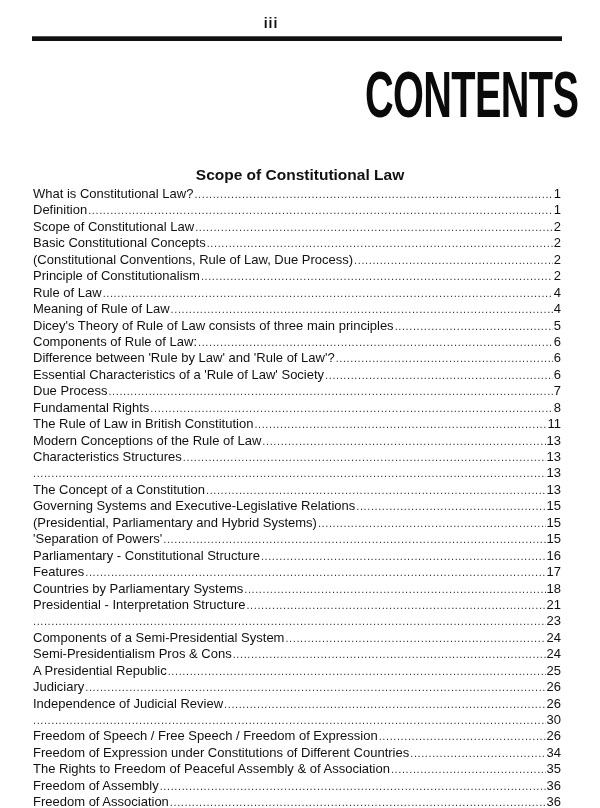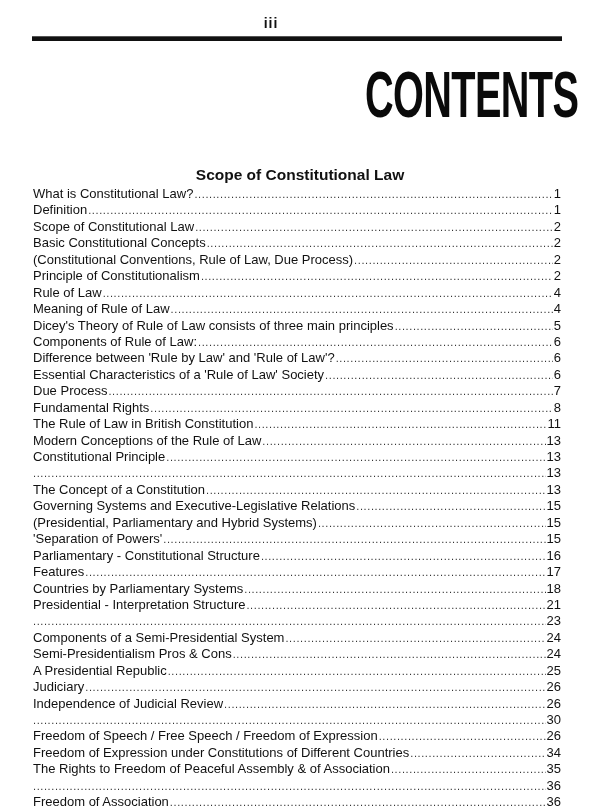--- a/index.html
+++ b/index.html
@@ -182,21 +182,21 @@
       <span class="toc-title">The Rule of Law in British Constitution</span>
       <span class="toc-leader"></span>
       <span class="toc-page">11</span>
     </li>
   <li class="toc-row">
       <span class="toc-title">Modern Conceptions of the Rule of Law</span>
       <span class="toc-leader"></span>
       <span class="toc-page">13</span>
     </li>
   <li class="toc-row">
-      <span class="toc-title">Constitutional Principle</span>
+      <span class="toc-title">Characteristics Structures</span>
       <span class="toc-leader"></span>
       <span class="toc-page">13</span>
     </li>
   <li class="toc-row">
       <span class="toc-leader"></span>
       <span class="toc-page">13</span>
     </li>
   <li class="toc-row">
       <span class="toc-title">The Concept of a Constitution</span>
       <span class="toc-leader"></span>
@@ -279,20 +279,21 @@
       <span class="toc-title">Freedom of Expression under Constitutions of Different Countries</span>
       <span class="toc-leader"></span>
       <span class="toc-page">34</span>
     </li>
   <li class="toc-row">
       <span class="toc-title">The Rights to Freedom of Peaceful Assembly &amp; of Association</span>
       <span class="toc-leader"></span>
       <span class="toc-page">35</span>
     </li>
   <li class="toc-row">
+      <span class="toc-title">Freedom of Assembly</span>
       <span class="toc-leader"></span>
       <span class="toc-page">36</span>
     </li>
   <li class="toc-row">
       <span class="toc-title">Freedom of Association</span>
       <span class="toc-leader"></span>
       <span class="toc-page">36</span>
     </li>
 </ul>
 

